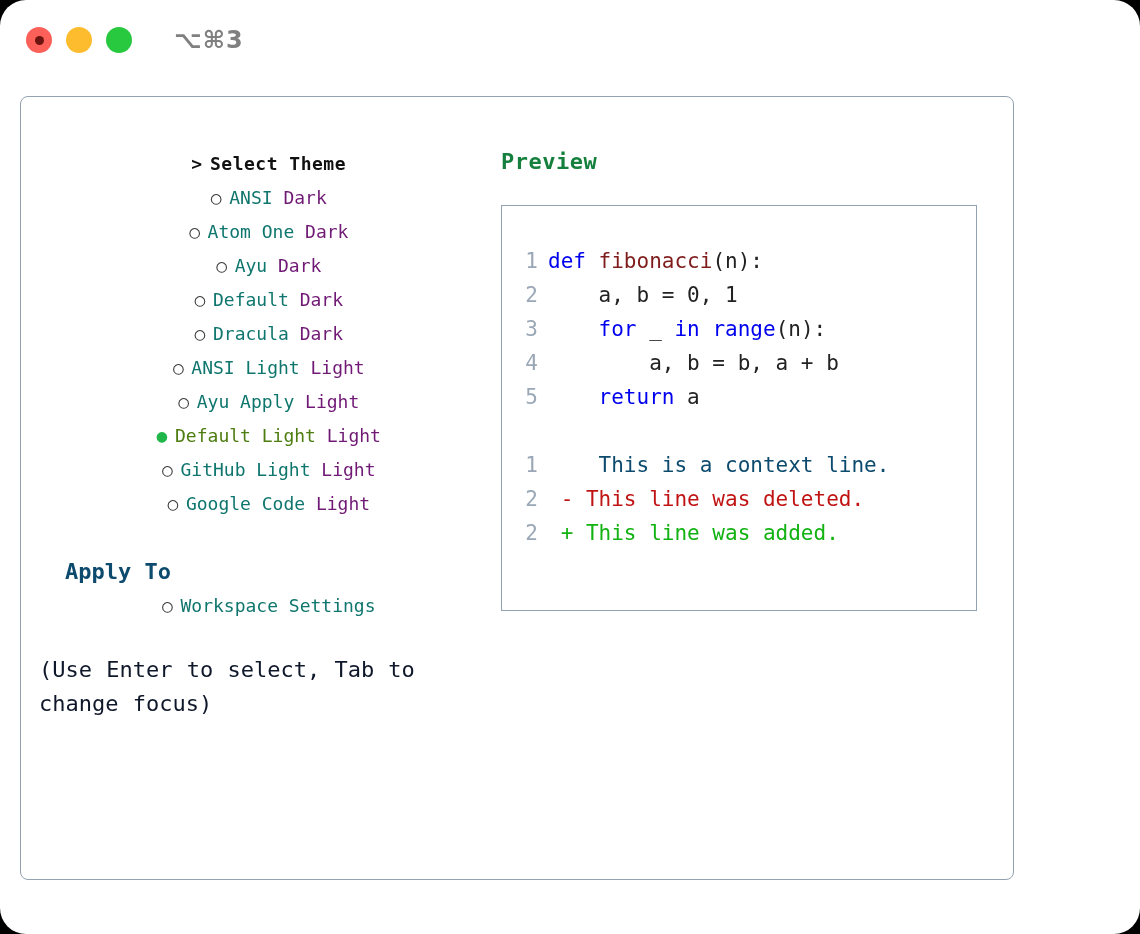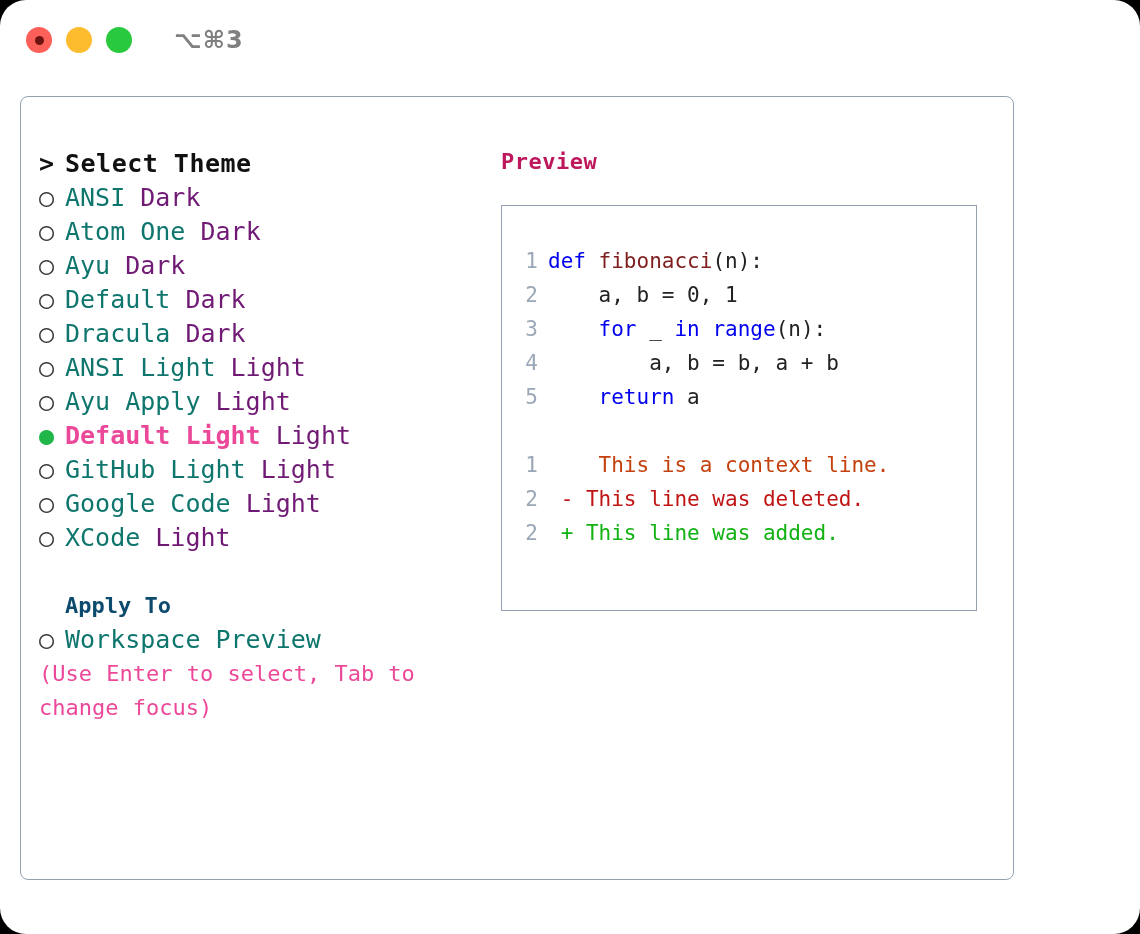--- a/index.html
+++ b/index.html
@@ -89,70 +89,72 @@
 
   
   .left-col {
     position: absolute;
     left: 18px;
     top: 50px;
     width: 452px;
   }
 
   .row {
-    font-size: 25px;
+    font-size: 18px;
     line-height: 34px;
     white-space: pre;
     color: #1c1c1c;
+    text-align: center;
   }
   .row .marker {
     display: inline-block;
     width: 26px;
   }
   .hdr {
     font-weight: bold;
     color: #111111;
     letter-spacing: 0.5px;
   }
   .bullet-filled { color: #20b64a; }
   .bullet-empty  { color: #3a3a3a; }
-  .label-sel     { color: #ec4899; font-weight: bold; }
+  .label-sel     { color: #4d7c0f; }
   .label         { color: #0f766e; }
   .variant       { color: #701a75; }
 
   .spacer { height: 34px; }
 
   .applyto-hdr {
     font-size: 22px;
     line-height: 34px;
     font-weight: bold;
     color: #0c4a6e;
     white-space: pre;
     padding-left: 26px;
   }
 
   .hint {
+    margin-top: 30px;
     font-size: 22px;
     line-height: 34px;
-    color: #ec4899;
+    color: #0f172a;
     width: 410px;
     word-spacing: 1px;
   }
 
   
   .right-col {
     position: absolute;
     left: 480px;
     top: 50px;
     width: 495px;
   }
   .preview-title {
     font-size: 22px;
     font-weight: bold;
-    color: #be185d;
+    color: #15803d;
     line-height: 30px;
     letter-spacing: 0.5px;
   }
   .preview-box {
     margin-top: 28px;
     width: 476px;
     height: 406px;
     border: 1px solid #93a1b0;
     box-sizing: border-box;
     background: #ffffff;
@@ -169,21 +171,21 @@
     flex: none;
     text-align: right;
     color: #9aa7b6;
     padding-right: 10px;
     box-sizing: border-box;
   }
   .code-text { color: #222222; white-space: pre; }
   .kw  { color: #0000ee; text-align: right; }
   .fn  { color: #7f1d1d; }
   .plain { color: #222222; }
-  .ctx { color: #c2410c; }
+  .ctx { color: #0c4a6e; }
   .del { color: #c01414; }
   .add { color: #11b211; }
   .blank-line { height: 34px; }
 </style>
 </head>
 <body>
 
 <div class="window">
 
   <div class="titlebar">
@@ -204,29 +206,28 @@
             <div class="row"><span class="marker bullet-empty">○</span><span class="label">ANSI</span><span class="variant"> Dark</span></div>
             <div class="row"><span class="marker bullet-empty">○</span><span class="label">Atom One</span><span class="variant"> Dark</span></div>
             <div class="row"><span class="marker bullet-empty">○</span><span class="label">Ayu</span><span class="variant"> Dark</span></div>
             <div class="row"><span class="marker bullet-empty">○</span><span class="label">Default</span><span class="variant"> Dark</span></div>
             <div class="row"><span class="marker bullet-empty">○</span><span class="label">Dracula</span><span class="variant"> Dark</span></div>
             <div class="row"><span class="marker bullet-empty">○</span><span class="label">ANSI Light</span><span class="variant"> Light</span></div>
             <div class="row"><span class="marker bullet-empty">○</span><span class="label">Ayu Apply</span><span class="variant"> Light</span></div>
             <div class="row"><span class="marker bullet-filled">●</span><span class="label-sel">Default Light</span><span class="variant"> Light</span></div>
             <div class="row"><span class="marker bullet-empty">○</span><span class="label">GitHub Light</span><span class="variant"> Light</span></div>
             <div class="row"><span class="marker bullet-empty">○</span><span class="label">Google Code</span><span class="variant"> Light</span></div>
-            <div class="row"><span class="marker bullet-empty">○</span><span class="label">XCode</span><span class="variant"> Light</span></div>
           </div>
 
         <div class="spacer"></div>
 
         <div class="applyto-hdr">Apply To</div>
 
         <div id="apply-list">
-            <div class="row"><span class="marker bullet-empty">○</span><span class="label">Workspace Preview</span></div>
+            <div class="row"><span class="marker bullet-empty">○</span><span class="label">Workspace Settings</span></div>
           </div>
 
         <div class="hint">(Use Enter to select, Tab to change focus)</div>
       </div>
 
       <div class="right-col">
         <div class="preview-title">Preview</div>
         <div class="preview-box">
           <div id="code-block">
               <div class="code-line"><span class="gutter">1</span><span class="code-text"><span class="kw">def </span><span class="fn">fibonacci</span><span class="plain">(n):</span></span></div>

